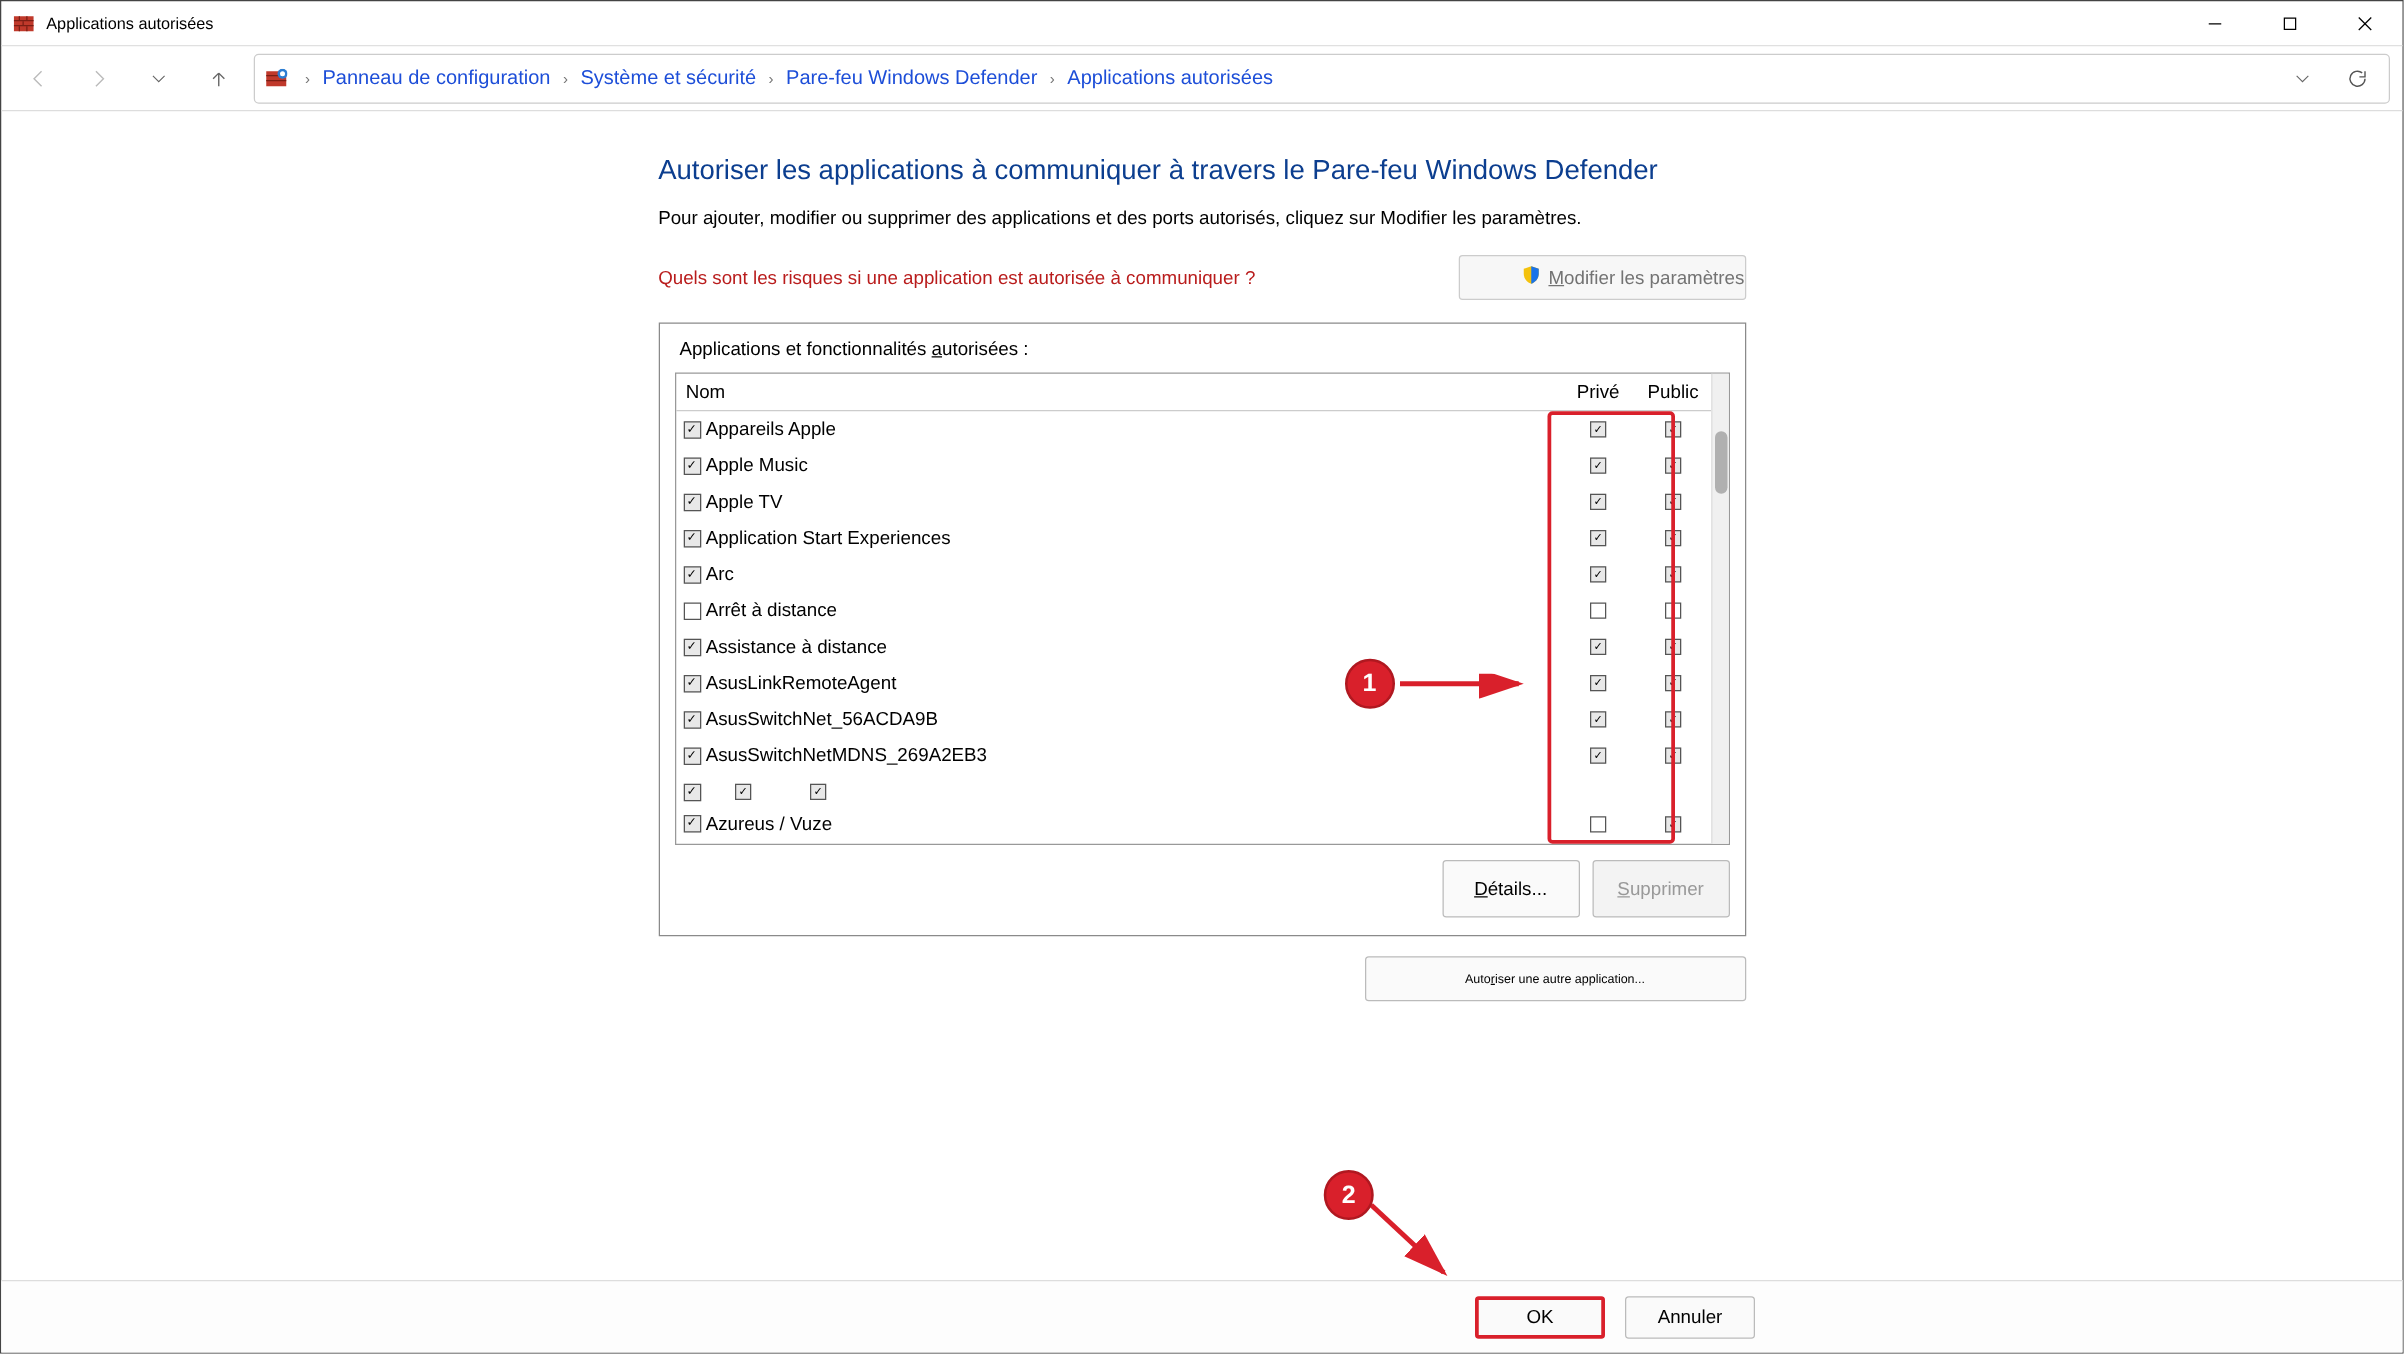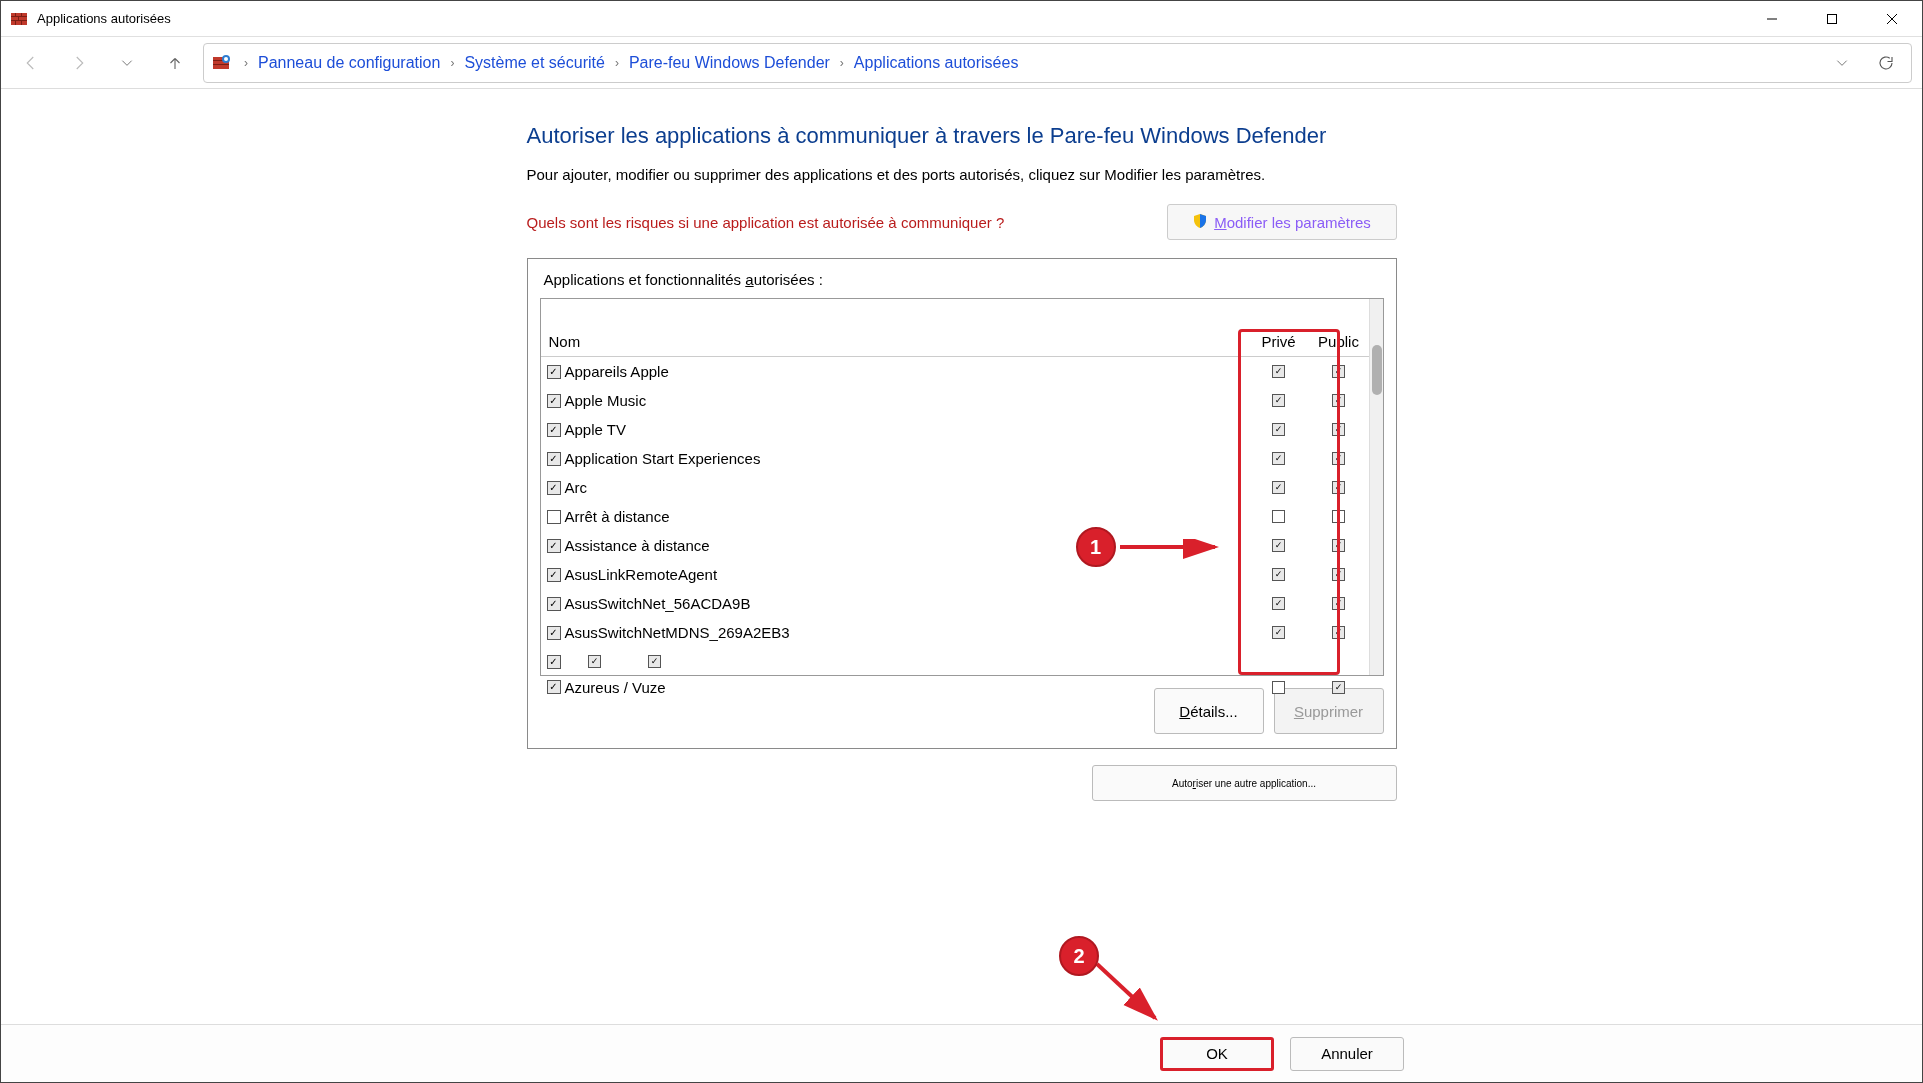--- a/index.html
+++ b/index.html
@@ -25,29 +25,29 @@
   .searchbox { width: 292px; height: 40px; border: 1px solid #ccc; border-radius: 4px; display: flex; align-items: center; padding: 0 12px; color: #888; }
   .searchbox input { border: none; outline: none; flex: 1; font-size: 15px; color: #888; background: transparent; }
   .search-icon { width: 16px; height: 16px; }
   
   .content { flex: 1; display: flex; justify-content: center; padding-top: 32px; position: relative; }
   .panel { width: 870px; position: relative; }
   h1 { color: #0c3e8f; font-weight: 400; font-size: 22px; line-height: 1.4; margin: 0 0 12px 0; }
   .subtitle { font-size: 15px; margin: 0 0 18px 0; line-height: 1.5; }
   .risk-row { display: flex; align-items: center; justify-content: space-between; margin-bottom: 18px; }
   .risk-link { color: #b91c1c; font-size: 15px; }
-  .modify-btn { height: 36px; width: 230px; border: 1px solid #ccc; border-radius: 3px; background: #f7f7f7; display: flex; align-items: center; justify-content: center; gap: 6px; font-size: 15px; color: #8b5cf6; }
+  .modify-btn { height: 36px; width: 230px; border: 1px solid #ccc; border-radius: 3px; background: #f7f7f7; display: flex; align-items: center; justify-content: flex-end; gap: 6px; font-size: 15px; color: #737373; }
   .modify-btn svg { width: 16px; height: 16px; }
   .groupbox { border: 1px solid #8a8a8a; padding: 12px 12px 14px 12px; margin-bottom: 16px; }
   .group-label { font-size: 15px; margin-bottom: 10px; margin-left: 4px; }
   .group-label .ul { text-decoration: underline; }
   
   .listwrap { border: 1px solid #999; position: relative; display: flex; }
   .listarea { flex: 1; position: relative; }
-  .header-row { display: flex; border-bottom: 1px solid #ccc; height: 30px; align-items: center; font-size: 15px; margin-top: 28px; }
+  .header-row { display: flex; border-bottom: 1px solid #ccc; height: 30px; align-items: center; font-size: 15px; }
   .col-name { flex: 1; padding-left: 8px; }
   .col-prive, .col-public { width: 60px; text-align: center; }
   .rows { }
   .row { display: flex; align-items: center; height: 29px; font-size: 15px; }
   .row .cb-name { width: 14px; height: 14px; border: 1px solid #555; margin-left: 6px; margin-right: 4px; display: flex; align-items: center; justify-content: center; font-size: 10px; line-height: 1; background: #e8e8e8; }
   .row .cb-name.unchecked { background: #fff; }
   .row .name { flex: 1; }
   .row .cb-col { width: 60px; display: flex; justify-content: center; }
   .row .cb { width: 13px; height: 13px; border: 1px solid #555; display: flex; align-items: center; justify-content: center; font-size: 9px; line-height: 1; background: #e8e8e8; }
   .row .cb.unchecked { background: #fff; }
@@ -59,21 +59,21 @@
   .vscroll .thumb { position: absolute; left: 2px; width: 10px; background: #b0b0b0; border-radius: 5px; }
   
   .list-actions { display: flex; justify-content: flex-end; gap: 10px; margin-top: 12px; }
   .btn { height: 46px; min-width: 110px; padding: 0 18px; border: 1px solid #bbb; border-radius: 3px; background: #fafafa; font-size: 15px; display: flex; align-items: center; justify-content: center; }
   .btn.disabled { color: #999; background: #f3f3f3; }
   .allow-another-row { display: flex; justify-content: flex-end; margin-top: 4px; }
   .allow-another-btn { height: 36px; width: 305px; border: 1px solid #bbb; border-radius: 3px; background: #fafafa; font-size: 10px; display: flex; align-items: center; justify-content: center; }
   .ul { text-decoration: underline; }
   
   .bottombar { position: absolute; left: 0; right: 0; bottom: 0; height: 58px; border-top: 1px solid #ddd; background: #fdfdfd; display: flex; align-items: center; justify-content: flex-end; padding-right: 518px; gap: 16px; }
-  .bottom-btn { width: 114px; height: 34px; border: 1px solid #bbb; border-radius: 3px; background: #fafafa; font-size: 15px; display: flex; align-items: center; justify-content: center; }
+  .bottom-btn { width: 104px; height: 34px; border: 1px solid #bbb; border-radius: 3px; background: #fafafa; font-size: 15px; display: flex; align-items: center; justify-content: center; }
   .ok-highlight { border: 3px solid #d9202b; border-radius: 3px; }
   
   .anno-badge { position: absolute; width: 40px; height: 40px; border-radius: 50%; background: #d9202b; color: #fff; font-size: 20px; font-weight: 600; display: flex; align-items: center; justify-content: center; border: 2px solid #b01820; z-index: 50; }
   .anno-arrow { position: absolute; z-index: 49; }
   
   .fw-icon { display: inline-block; }
 </style>
 </head>
 <body>
 

